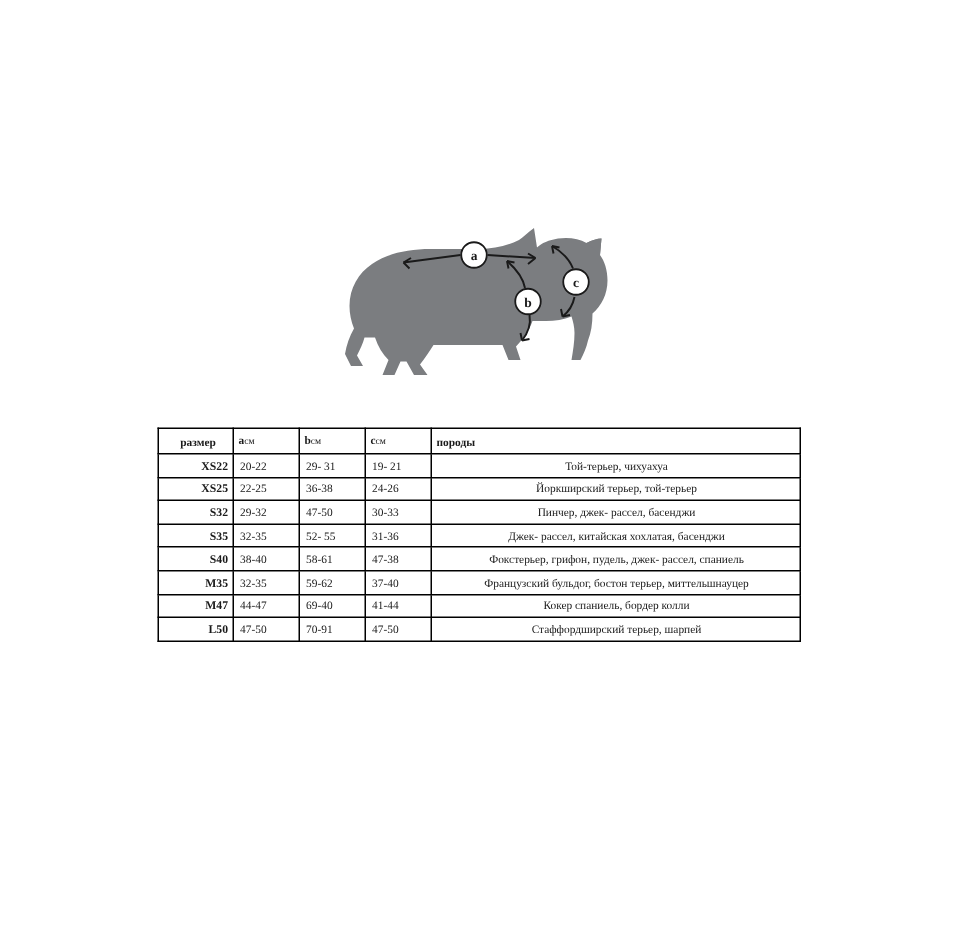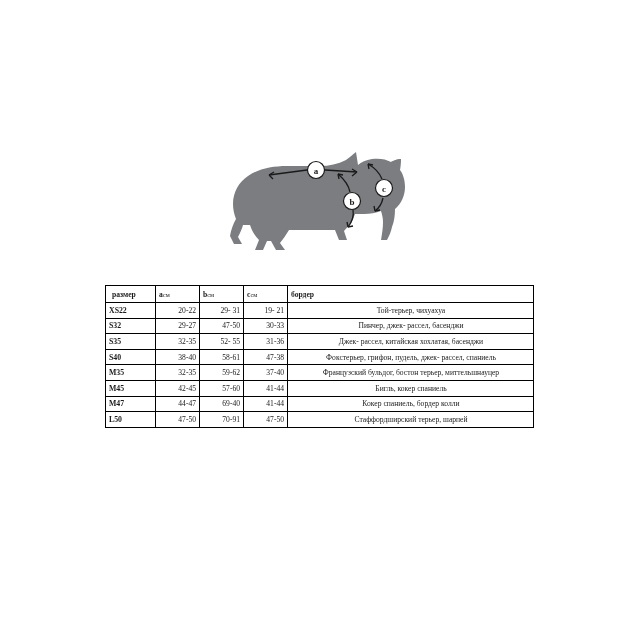--- a/index.html
+++ b/index.html
@@ -60,33 +60,33 @@
     vertical-align: middle;
     white-space: nowrap;
     overflow: hidden;
   }
   table.size-table thead th {
     font-weight: bold;
     text-align: left;
     font-size: 7.6px;
     height: 14px;
   }
-  table.size-table thead th.col-size { text-align: left; padding-left: 6px; }
+  table.size-table thead th.col-size { text-align: center; padding-left: 6px; }
   table.size-table thead th.col-meas { text-align: left; padding-left: 3px; }
   table.size-table thead th .unit {
     font-weight: normal;
     font-size: 6.4px;
   }
   table.size-table tbody td.size-cell {
     font-weight: bold;
+    text-align: right;
+    font-size: 7.8px;
+  }
+  table.size-table tbody td.num-cell {
     text-align: left;
-    font-size: 7.8px;
-  }
-  table.size-table tbody td.num-cell {
-    text-align: right;
     padding-left: 4px;
   }
   table.size-table tbody td.breeds-cell {
     text-align: center;
     padding-left: 4px;
   }
 </style>
 </head>
 <body>
 
@@ -181,34 +181,41 @@
           <col class="c2">
           <col class="c3">
           <col class="c4">
       </colgroup>
       <thead>
         <tr>
           <th class="col-size"><span>размер</span></th>
           <th class="col-meas"><span>a</span><span class="unit">см</span></th>
           <th class="col-meas"><span>b</span><span class="unit">см</span></th>
           <th class="col-meas"><span>c</span><span class="unit">см</span></th>
-          <th class="col-meas"><span>бордер</span></th>
+          <th class="col-meas"><span>породы</span></th>
         </tr>
       </thead>
       <tbody>
         <tr>
           <td class="size-cell">XS22</td>
           <td class="num-cell">20-22</td>
           <td class="num-cell">29- 31</td>
           <td class="num-cell">19- 21</td>
           <td class="breeds-cell">Той-терьер, чихуахуа</td>
         </tr>
         <tr>
+          <td class="size-cell">XS25</td>
+          <td class="num-cell">22-25</td>
+          <td class="num-cell">36-38</td>
+          <td class="num-cell">24-26</td>
+          <td class="breeds-cell">Йоркширский терьер, той-терьер</td>
+        </tr>
+        <tr>
           <td class="size-cell">S32</td>
-          <td class="num-cell">29-27</td>
+          <td class="num-cell">29-32</td>
           <td class="num-cell">47-50</td>
           <td class="num-cell">30-33</td>
           <td class="breeds-cell">Пинчер, джек- рассел, басенджи</td>
         </tr>
         <tr>
           <td class="size-cell">S35</td>
           <td class="num-cell">32-35</td>
           <td class="num-cell">52- 55</td>
           <td class="num-cell">31-36</td>
           <td class="breeds-cell">Джек- рассел, китайская хохлатая, басенджи</td>
@@ -221,27 +228,20 @@
           <td class="breeds-cell">Фокстерьер, грифон, пудель, джек- рассел, спаниель</td>
         </tr>
         <tr>
           <td class="size-cell">M35</td>
           <td class="num-cell">32-35</td>
           <td class="num-cell">59-62</td>
           <td class="num-cell">37-40</td>
           <td class="breeds-cell">Французский бульдог, бостон терьер, миттельшнауцер</td>
         </tr>
         <tr>
-          <td class="size-cell">M45</td>
-          <td class="num-cell">42-45</td>
-          <td class="num-cell">57-60</td>
-          <td class="num-cell">41-44</td>
-          <td class="breeds-cell">Бигль, кокер спаниель</td>
-        </tr>
-        <tr>
           <td class="size-cell">M47</td>
           <td class="num-cell">44-47</td>
           <td class="num-cell">69-40</td>
           <td class="num-cell">41-44</td>
           <td class="breeds-cell">Кокер спаниель, бордер колли</td>
         </tr>
         <tr>
           <td class="size-cell">L50</td>
           <td class="num-cell">47-50</td>
           <td class="num-cell">70-91</td>

